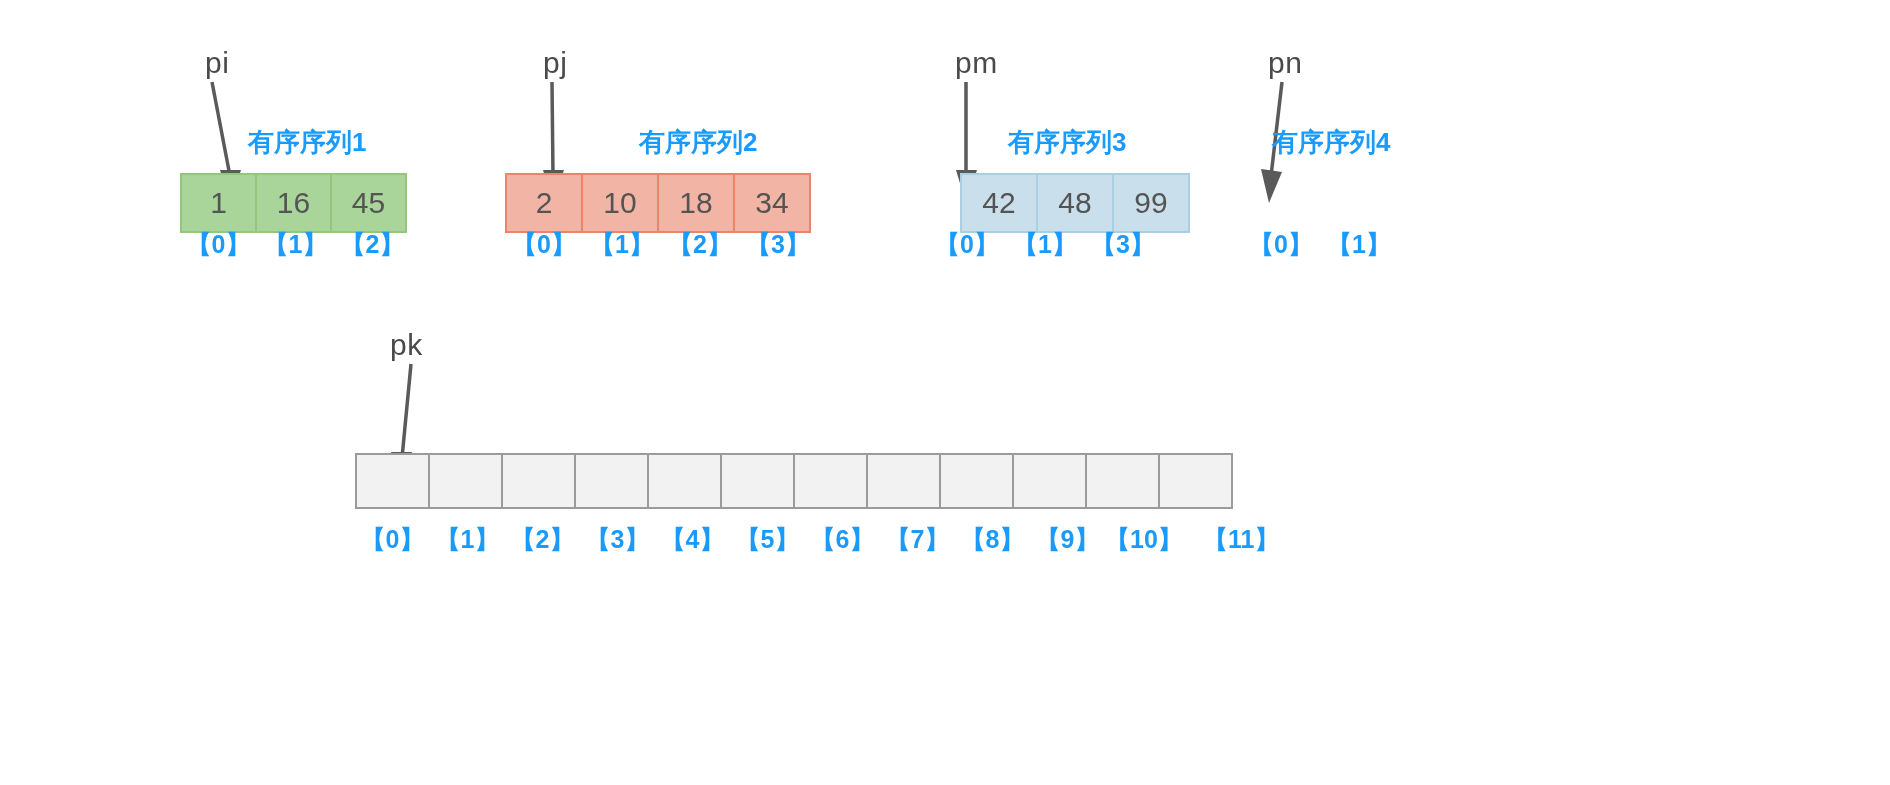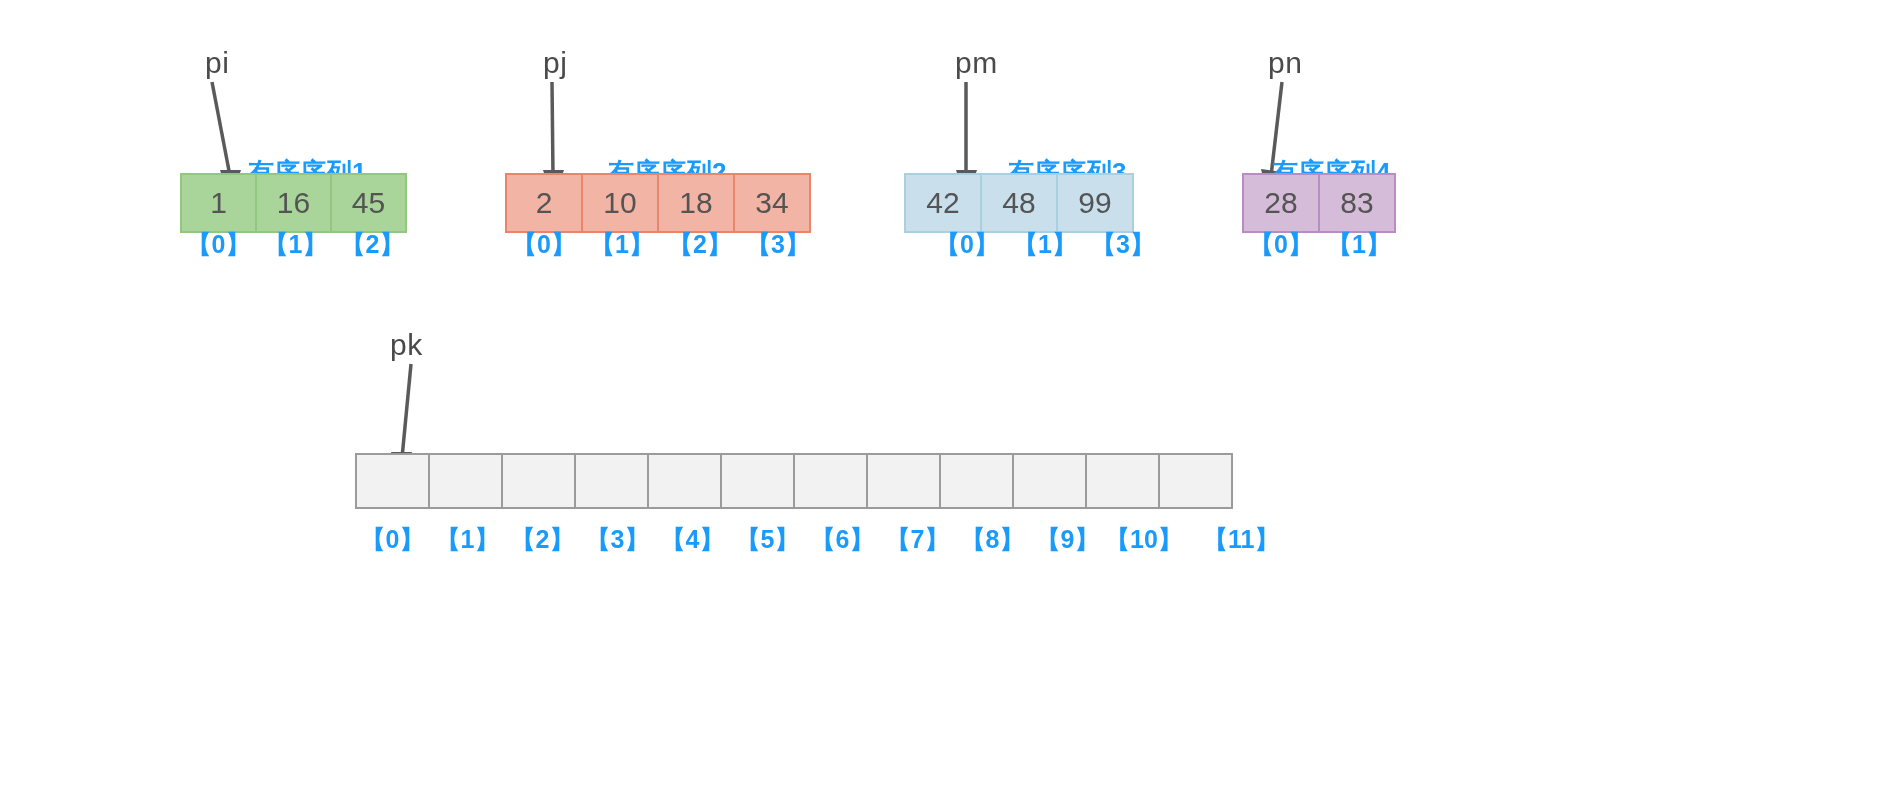--- a/index.html
+++ b/index.html
@@ -36,21 +36,20 @@
   }
 
   
   .seq-title {
     position: absolute;
     font-size: 26px;
     font-weight: 700;
     color: #1a9bfc;
     white-space: nowrap;
     line-height: 1;
-    margin-top: 30px;
   }
 
   
   .array {
     position: absolute;
     display: flex;
     box-sizing: border-box;
   }
   .cell {
     box-sizing: border-box;
@@ -121,61 +120,57 @@
     <div class="idx" style="width:77px;">【0】</div>
     <div class="idx" style="width:77px;">【1】</div>
     <div class="idx" style="width:77px;">【2】</div>
   </div>
 
   <div class="ptr-label" style="left:543px; top:48px;">pj</div>
   <svg class="arrow-svg" style="left:538px; top:78px;" width="40" height="125" viewBox="0 0 40 125">
     <line x1="14" y1="4" x2="15" y2="98" stroke="#5a5a5a" stroke-width="3.5"></line>
     <polygon points="15,125 5,92 26,92" fill="#5a5a5a"></polygon>
   </svg>
-  <div class="seq-title" style="left:608px; top:129px;">有序序列2</div>
+  <div class="seq-title" style="left:639px; top:129px;">有序序列2</div>
   <div class="array arr-red" style="left:505px; top:173px; height:60px;">
     <div class="cell" style="width:78px;">2</div>
     <div class="cell" style="width:78px;text-align:right;">10</div>
     <div class="cell" style="width:78px;">18</div>
     <div class="cell" style="width:78px;">34</div>
   </div>
   <div class="idx-row" style="left:505px; top:232px;">
     <div class="idx" style="width:78px;">【0】</div>
     <div class="idx" style="width:78px;">【1】</div>
     <div class="idx" style="width:78px;">【2】</div>
     <div class="idx" style="width:78px;">【3】</div>
   </div>
 
   <div class="ptr-label" style="left:955px; top:48px;">pm</div>
   <svg class="arrow-svg" style="left:950px; top:78px;" width="40" height="125" viewBox="0 0 40 125">
     <line x1="16" y1="4" x2="16" y2="98" stroke="#5a5a5a" stroke-width="3.5"></line>
     <polygon points="16,125 6,92 27,92" fill="#5a5a5a"></polygon>
   </svg>
   <div class="seq-title" style="left:1008px; top:129px;">有序序列3</div>
-  <div class="array arr-blue" style="left:904px; top:173px; height:60px;">
+  <div class="array arr-blue" style="left:960px; top:173px; height:60px;">
     <div class="cell" style="width:78px;">42</div>
     <div class="cell" style="width:78px;">48</div>
     <div class="cell" style="width:78px;">99</div>
   </div>
   <div class="idx-row" style="left:928px; top:232px;">
     <div class="idx" style="width:78px;">【0】</div>
     <div class="idx" style="width:78px;">【1】</div>
     <div class="idx" style="width:78px;">【3】</div>
   </div>
 
   <div class="ptr-label" style="left:1268px; top:48px;">pn</div>
   <svg class="arrow-svg" style="left:1258px; top:78px;" width="60" height="125" viewBox="0 0 60 125">
     <line x1="24" y1="4" x2="13" y2="98" stroke="#5a5a5a" stroke-width="3.5"></line>
     <polygon points="11,125 3,91 24,94" fill="#5a5a5a"></polygon>
   </svg>
   <div class="seq-title" style="left:1272px; top:129px;">有序序列4</div>
-  <div class="array arr-purple" style="left:1242px; top:173px; height:60px;">
-    <div class="cell" style="width:78px;">28</div>
-    <div class="cell" style="width:78px;">83</div>
-  </div>
   <div class="idx-row" style="left:1242px; top:232px;">
     <div class="idx" style="width:78px;">【0】</div>
     <div class="idx" style="width:78px;">【1】</div>
   </div>
 
   <div class="ptr-label" style="left:390px; top:330px;">pk</div>
   <svg class="arrow-svg" style="left:378px; top:360px;" width="60" height="125" viewBox="0 0 60 125">
     <line x1="33" y1="4" x2="24" y2="98" stroke="#5a5a5a" stroke-width="3.5"></line>
     <polygon points="23,125 13,92 34,92" fill="#5a5a5a"></polygon>
   </svg>

